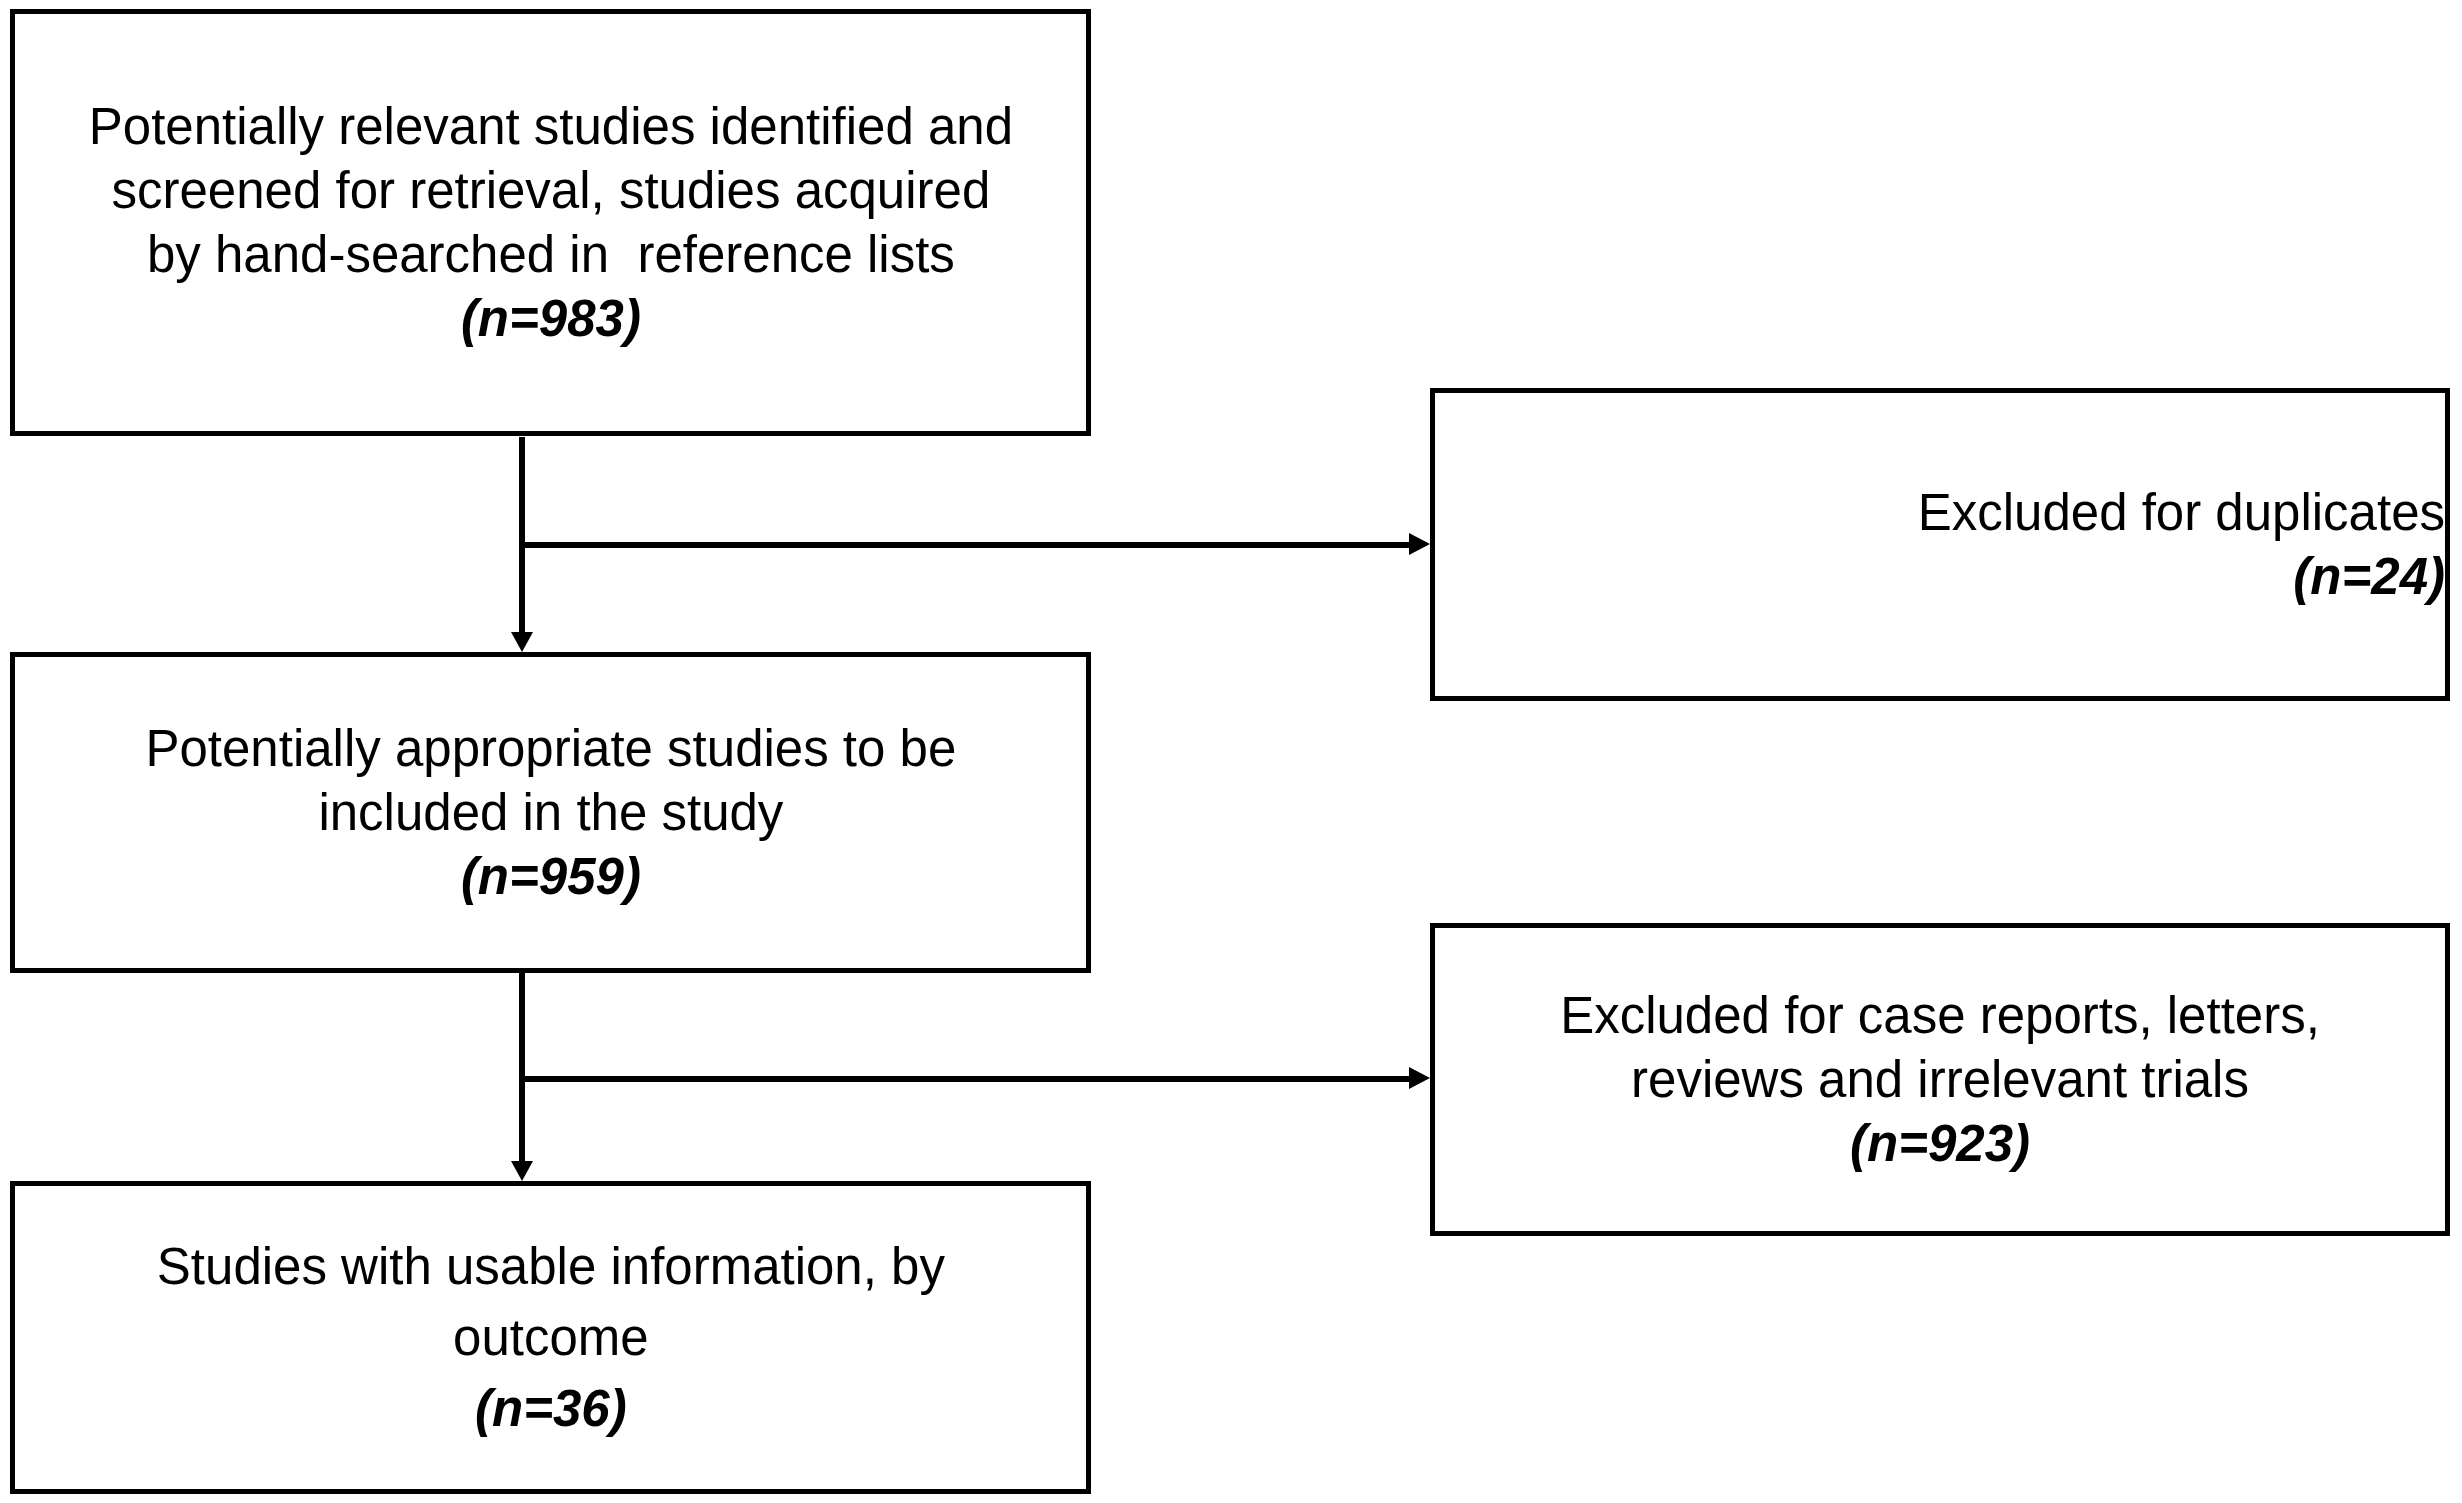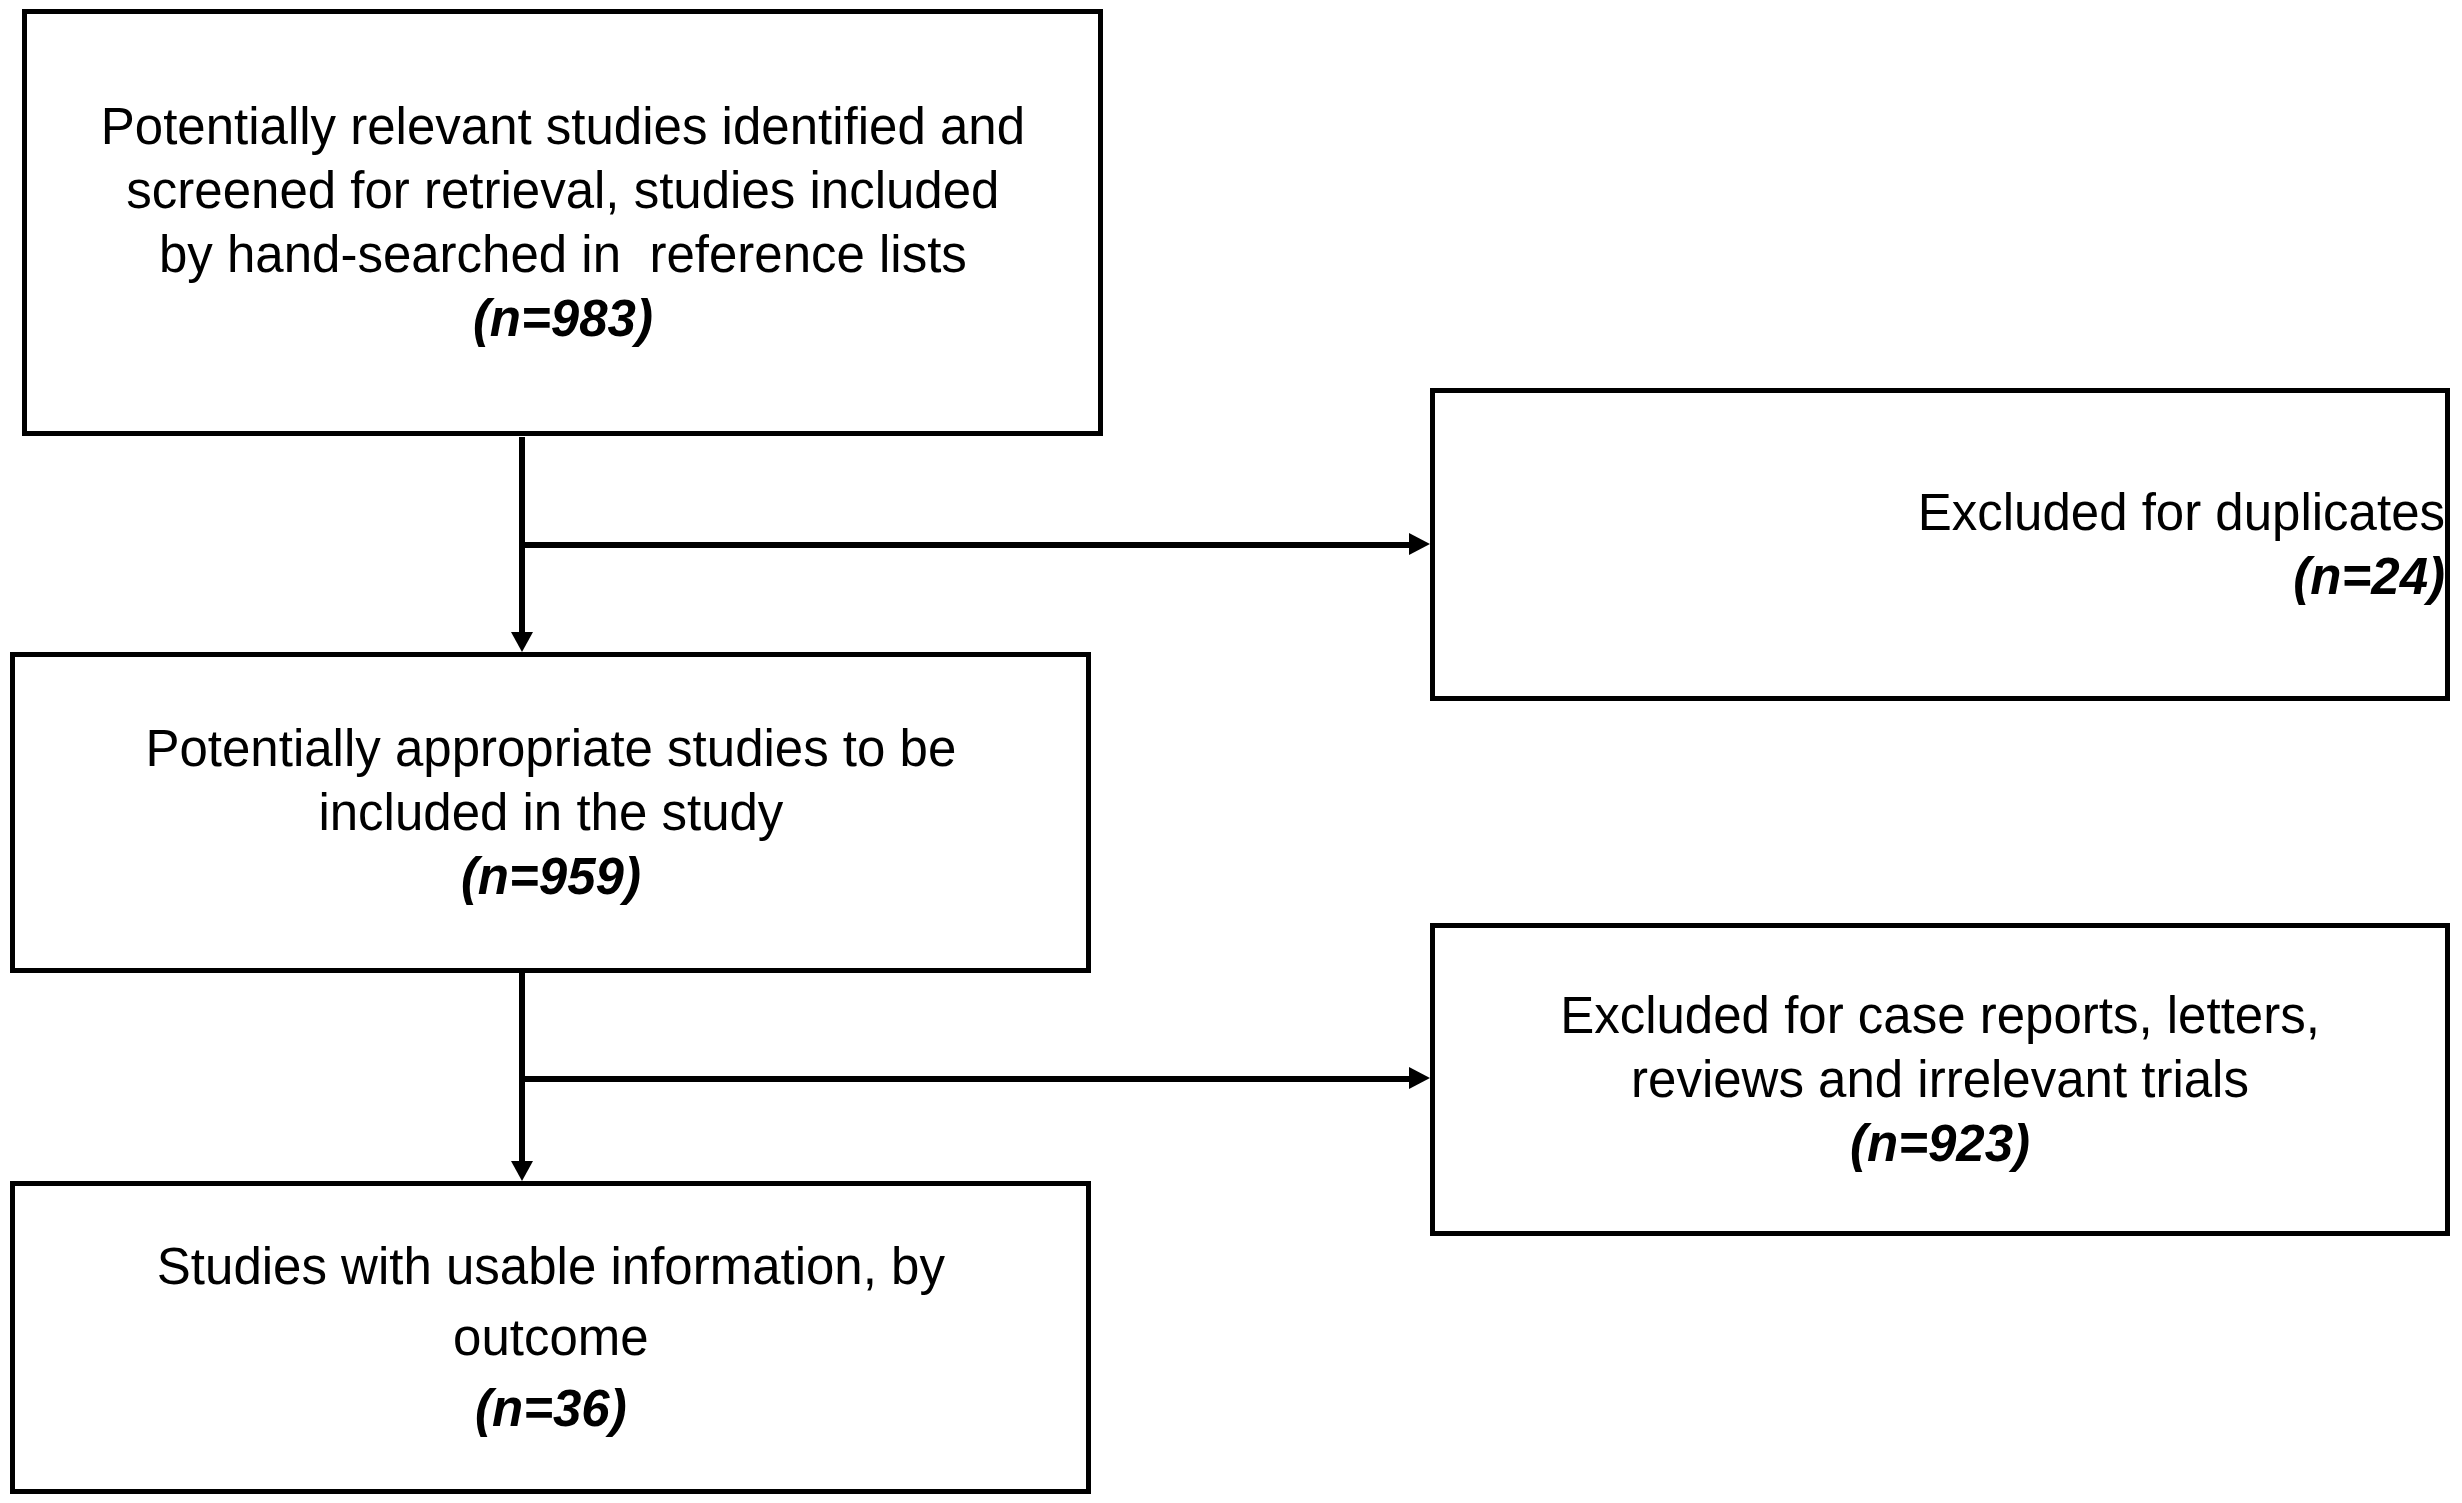--- a/index.html
+++ b/index.html
@@ -30,21 +30,21 @@
     font-size: 51px;
     line-height: 64px;
     white-space: pre;
     font-weight: 400;
   }
   .count {
     font-weight: 700;
     font-style: italic;
   }
   
-  #box-identified   { left: 10.4px;   top: 9.4px;   width: 1081px; height: 427px; margin-left: 12px; }
+  #box-identified   { left: 10.4px;   top: 9.4px;   width: 1081px; height: 427px; }
   #box-appropriate  { left: 10.4px;   top: 652px; width: 1081px; height: 321px; }
   #box-usable       { left: 10.4px;   top: 1181px; width: 1081px; height: 313px; gap: 7px; }
   
   #box-excl-dup     { left: 1430px; top: 388px;  width: 1020px; height: 313px; align-items: flex-end; }
   #box-excl-reports { left: 1430px; top: 923px; width: 1020px; height: 313px; }
 
   
   .vline, .hline {
     position: absolute;
     background: #000000;
@@ -74,21 +74,21 @@
   #harrow1-head { left: 1409px; top: 533px; }
   #harrow2-head { left: 1409px; top: 1067px; }
 </style>
 </head>
 <body>
 
 <div class="canvas">
 
   <div class="box" id="box-identified">
     <div class="line">Potentially relevant studies identified and</div>
-    <div class="line">screened for retrieval, studies included</div>
+    <div class="line">screened for retrieval, studies acquired</div>
     <div class="line">by hand-searched in  reference lists</div>
     <div class="line count">(n=983)</div>
   </div>
 
   <div class="box" id="box-excl-dup">
     <div class="line">Excluded for duplicates</div>
     <div class="line count">(n=24)</div>
   </div>
 
   <div class="box" id="box-appropriate">

